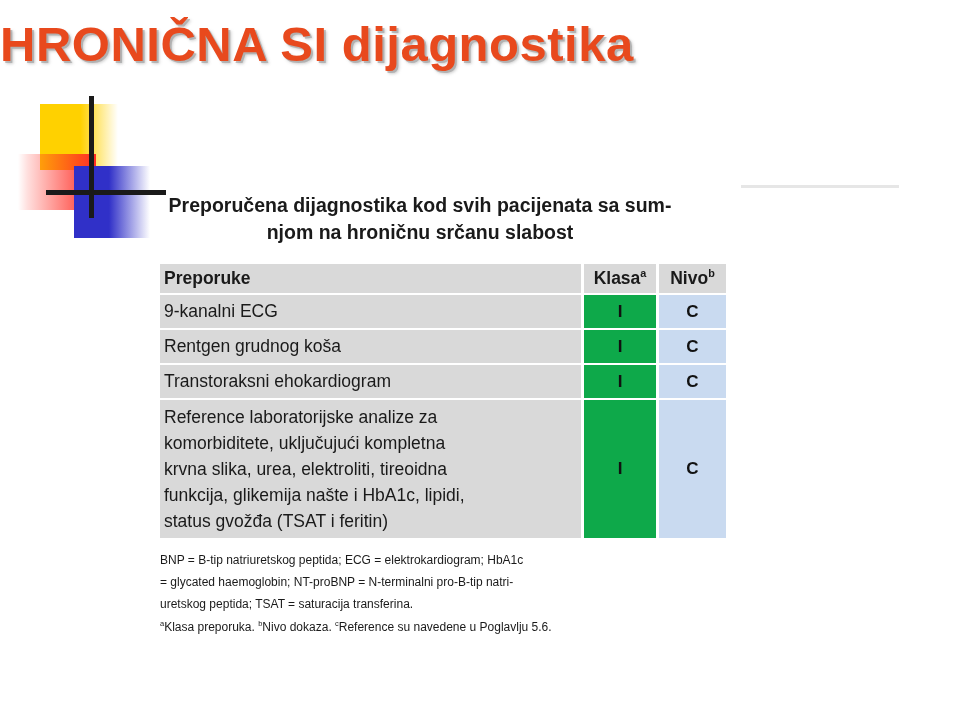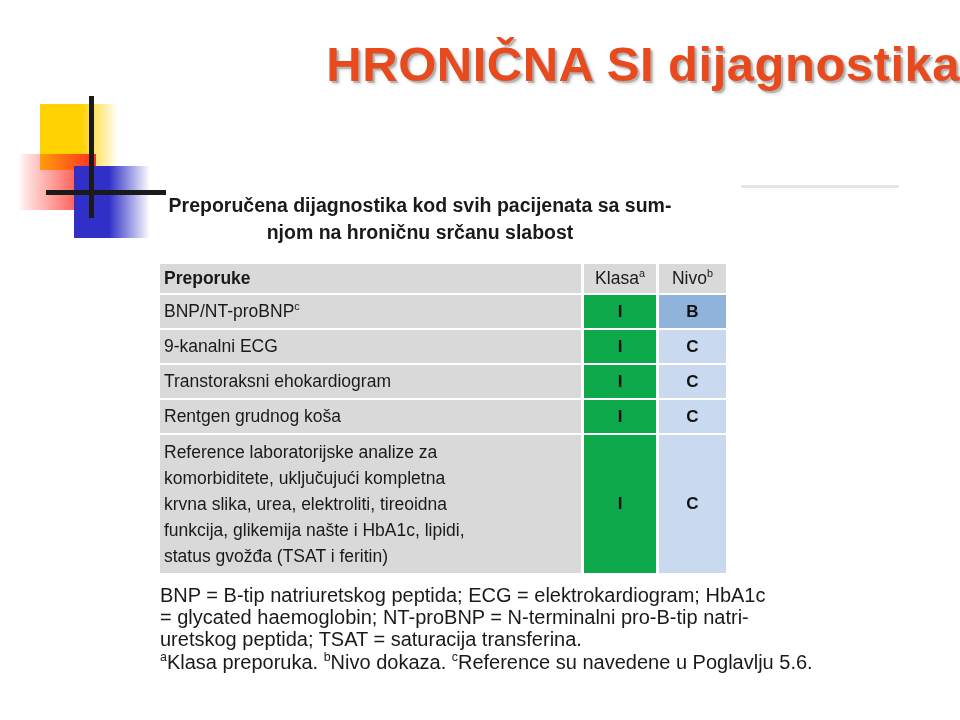--- a/index.html
+++ b/index.html
@@ -14,34 +14,33 @@
     overflow: hidden;
     position: relative;
   }
 
   
   #slide-title {
     position: absolute;
     left: 0;
     top: 16px;
     width: 960px;
-    text-align: right;
+    text-align: left;
     font-family: "Liberation Sans", sans-serif;
     font-weight: bold;
     font-size: 49px;
     letter-spacing: 0.5px;
     color: #E8491D;
     -webkit-text-stroke: 1.6px #ffffff;
     paint-order: stroke fill;
     text-shadow:
       2px 2px 0 rgba(150,150,150,0.55),
       3px 3px 3px rgba(120,120,120,0.35);
     white-space: nowrap;
     user-select: none;
-    margin-top: 20px;
   }
 
   
   #logo {
     position: absolute;
     left: 18px;
     top: 96px;
     width: 132px;
     height: 126px;
   }
@@ -143,21 +142,21 @@
     font-weight: bold;
     font-size: 17.5px;
     text-align: left;
     padding: 6px 6px 6px 10px;
     border-bottom: 2px solid #ffffff;
     border-right: 3px solid #ffffff;
     color: #1a1a1a;
   }
   .head-small {
     background: #D9D9D9;
-    font-weight: normal;
+    font-weight: bold;
     font-size: 17.5px;
     text-align: center;
     padding: 6px 2px;
     border-bottom: 2px solid #ffffff;
     color: #1a1a1a;
   }
   .head-small.sep { border-right: 3px solid #ffffff; }
 
   .cell-class {
     background: #0EA94A;
@@ -183,21 +182,21 @@
   sup {
     font-size: 0.62em;
     vertical-align: super;
     line-height: 0;
   }
 
   
   #footnotes {
     margin-top: 9px;
     width: 580px;
-    font-size: 20px;
+    font-size: 12px;
     line-height: 22px;
     color: #1a1a1a;
   }
   #footnotes .fn-ln { display: block; white-space: nowrap; }
   #footnotes .fn-marks { margin-top: 1px; }
 </style>
 </head>
 <body>
 
 <div id="slide-title">HRONIČNA SI dijagnostika</div>
@@ -227,36 +226,31 @@
     </colgroup>
     <thead>
       <tr>
         <th class="head-rec">Preporuke</th>
         <th class="head-small sep"><span>Klasa</span><sup>a</sup></th>
         <th class="head-small"><span>Nivo</span><sup>b</sup></th>
       </tr>
     </thead>
     <tbody>
       <tr>
-        <td class="cell-rec"><span>BNP/NT-proBNP</span><sup>c</sup></td>
-        <td class="cell-class">I</td>
-        <td class="cell-level lvl-b">B</td>
-      </tr>
-      <tr>
         <td class="cell-rec"><span>9-kanalni ECG</span><sup></sup></td>
         <td class="cell-class">I</td>
         <td class="cell-level lvl-c">C</td>
       </tr>
       <tr>
+        <td class="cell-rec"><span>Rentgen grudnog koša</span><sup></sup></td>
+        <td class="cell-class">I</td>
+        <td class="cell-level lvl-c">C</td>
+      </tr>
+      <tr>
         <td class="cell-rec"><span>Transtoraksni ehokardiogram</span><sup></sup></td>
-        <td class="cell-class">I</td>
-        <td class="cell-level lvl-c">C</td>
-      </tr>
-      <tr>
-        <td class="cell-rec"><span>Rentgen grudnog koša</span><sup></sup></td>
         <td class="cell-class">I</td>
         <td class="cell-level lvl-c">C</td>
       </tr>
       <tr>
         <td class="cell-rec multiline">
           <span class="ln" style="display:block">Reference laboratorijske analize za</span>
           <span class="ln" style="display:block">komorbiditete, uključujući kompletna</span>
           <span class="ln" style="display:block">krvna slika, urea, elektroliti, tireoidna</span>
           <span class="ln" style="display:block">funkcija, glikemija našte i HbA1c, lipidi,</span>
           <span class="ln" style="display:block">status gvožđa (TSAT i feritin)</span>

